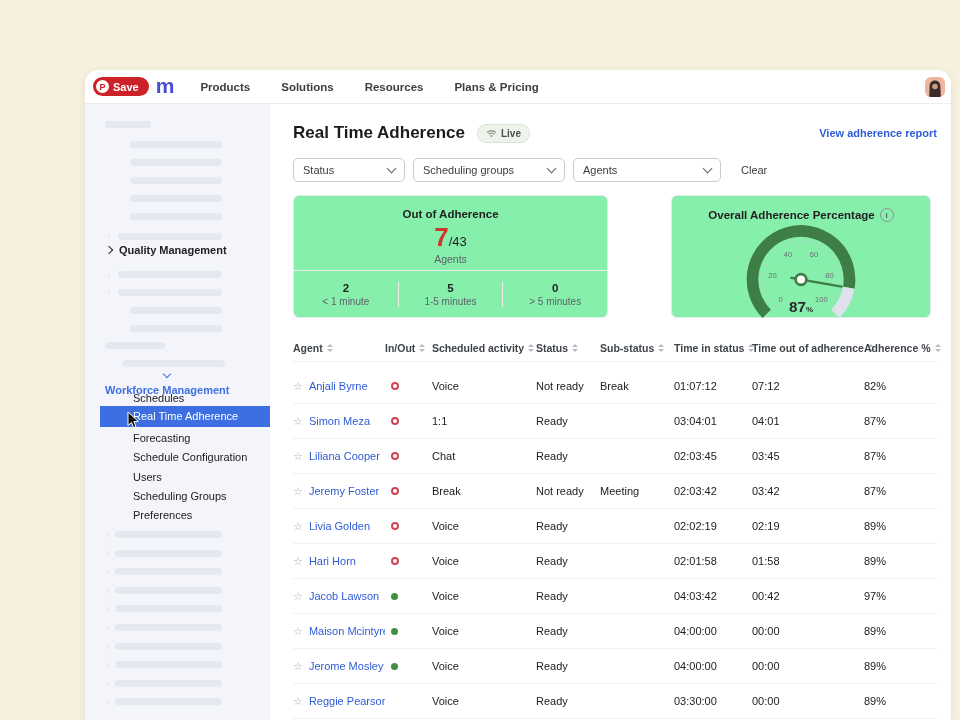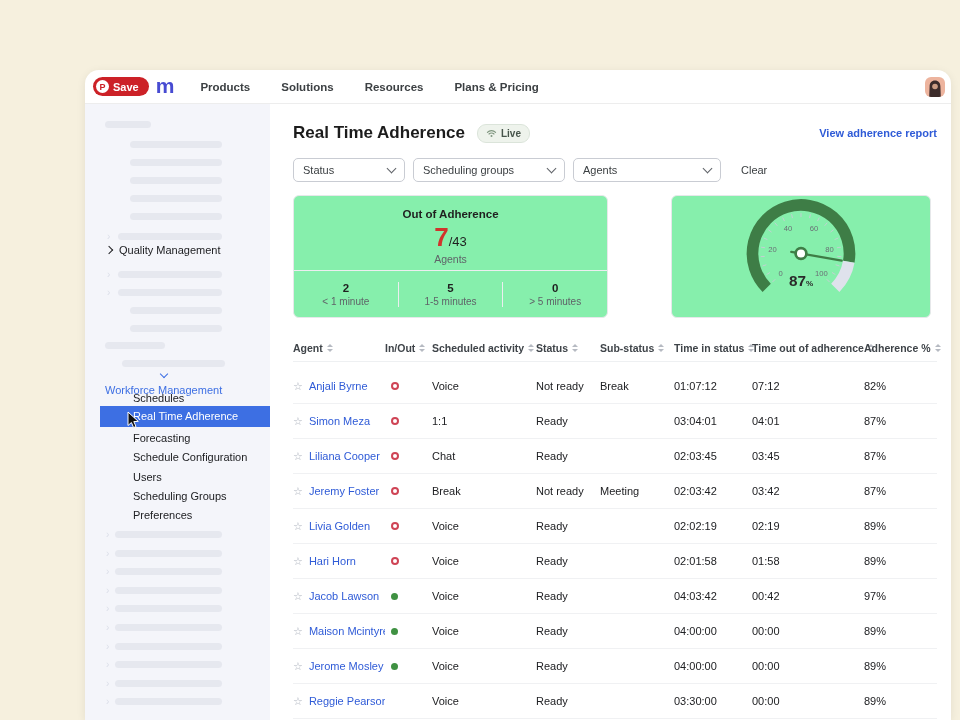--- a/index.html
+++ b/index.html
@@ -21,21 +21,21 @@
   .chev{width:6px;height:6px;border-right:1.5px solid #5f6368;border-bottom:1.5px solid #5f6368;
     transform:rotate(45deg);margin-top:-3px;}
   .avatar{width:20px;height:20px;border-radius:6px;overflow:hidden;cursor:pointer;flex:0 0 auto;}
   
   .content{display:flex;height:617px;}
   .sidebar{width:185px;background:#f4f5fa;position:relative;flex:0 0 auto;}
   .main{flex:1;position:relative;padding:0 14px 0 23px;overflow:hidden;}
   
   .ph-bar{position:absolute;height:7px;border-radius:3.5px;background:#e6e8ef;}
   .ph-chev{position:absolute;font-size:10px;color:#dcdfe8;line-height:7px;}
-  .side-label{position:absolute;font-size:11px;font-weight:400;color:#202124;display:flex;align-items:center;gap:7px;}
+  .side-label{position:absolute;font-size:11px;font-weight:700;color:#202124;display:flex;align-items:center;gap:7px;}
   .chr-right{width:5px;height:5px;border-right:1.5px solid #202124;border-bottom:1.5px solid #202124;transform:rotate(-45deg);}
   .chr-down{width:5px;height:5px;border-right:1.5px solid var(--accent-blue,#3d6fe3);border-bottom:1.5px solid var(--accent-blue,#3d6fe3);transform:rotate(45deg);margin-top:-2px;}
   .wm-label{color:var(--accent-blue,#3d6fe3);flex-direction:column;}
   .sub-item{position:absolute;left:48px;font-size:11px;color:#202124;height:14px;line-height:14px;cursor:pointer;white-space:nowrap;}
   .sub-selected{position:absolute;left:15px;right:0;height:21px;background:var(--accent-blue,#3d6fe3);
     color:#fff;font-size:11px;line-height:21px;padding-left:33px;cursor:pointer;white-space:nowrap;}
   .cursor-svg{position:absolute;left:42px;top:307px;z-index:5;}
   
   .title-row{padding-top:16px;height:26px;display:flex;align-items:center;}
   .page-title{font-size:17px;font-weight:700;color:#1c1c1c;}
@@ -233,20 +233,24 @@
                 <div class="stat-val">5</div>
                 <div class="stat-label">1-5 minutes</div>
               </div>
               <div class="stat">
                 <div class="stat-val">0</div>
                 <div class="stat-label">&gt; 5 minutes</div>
               </div>
             </div>
         </div>
         <div class="card card-gauge">
+          <div class="card-title">
+            <span>Overall Adherence Percentage</span>
+            <span class="info-icon">i</span>
+          </div>
           <svg id="gauge" width="180" height="97" viewBox="0 0 200 108" style="margin-top:0;">
               <path d="M 61.81623381592643 102.18376618407356 A 54 54 0 1 1 153.1959036123578 73.28417141508812" stroke="#3e7d46" stroke-width="13" fill="none"></path>
               <path d="M 153.1959036123578 73.28417141508812 A 54 54 0 0 1 138.18376618407356 102.18376618407356" stroke="#dfe2ec" stroke-width="13" fill="none"></path>
               <line x1="71.36217536194482" y1="92.63782463805518" x2="68.18019484660536" y2="95.81980515339464" stroke="#c9cdd6" stroke-width="1"></line>
               <line x1="65.46807334365926" y1="85.16119187099592" x2="61.631192604065845" y2="87.5124354122177" stroke="#c9cdd6" stroke-width="1"></line>
               <line x1="61.48221109004628" y1="76.51518827218537" x2="57.202456766718086" y2="77.90576474687263" stroke="#c9cdd6" stroke-width="1"></line>
               <line x1="59.624847983808316" y1="67.17759337697771" x2="55.13871998200924" y2="67.53065930775301" stroke="#c9cdd6" stroke-width="1"></line>
               <line x1="59.99862220589692" y1="57.66440416587065" x2="55.5540246732188" y2="56.96044907318961" stroke="#c9cdd6" stroke-width="1"></line>
               <line x1="62.58287893329289" y1="48.50132098921386" x2="58.4254210369921" y2="46.77924554357096" stroke="#c9cdd6" stroke-width="1"></line>
               <line x1="67.23481172781463" y1="40.194697282154834" x2="63.594235253127366" y2="37.54966364683871" stroke="#c9cdd6" stroke-width="1"></line>

